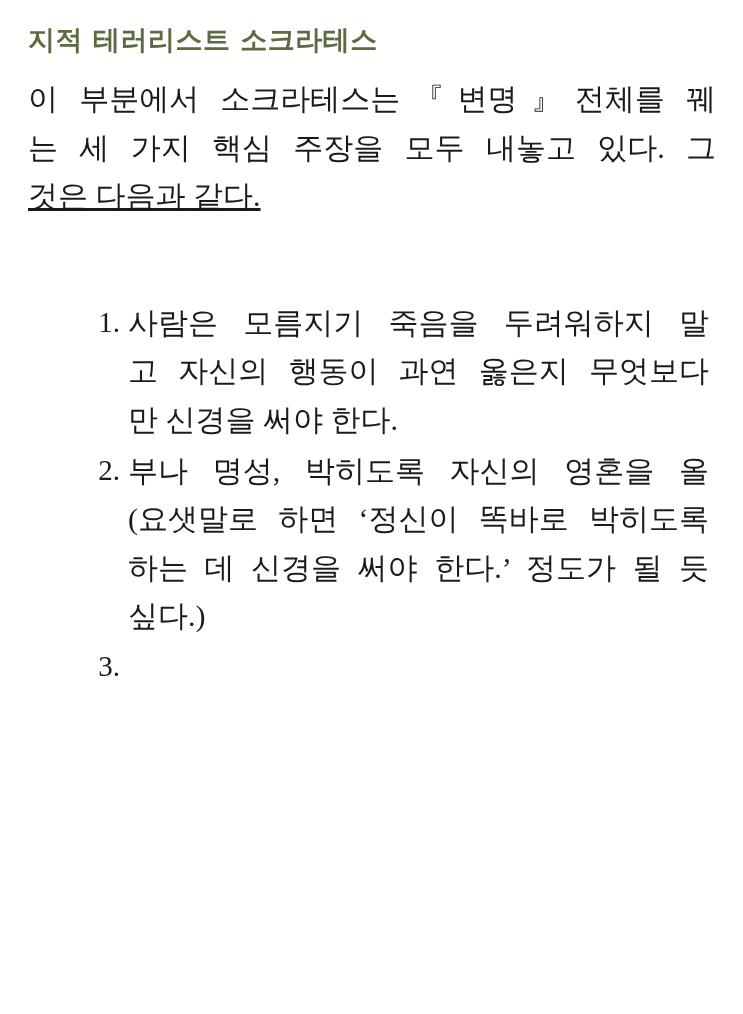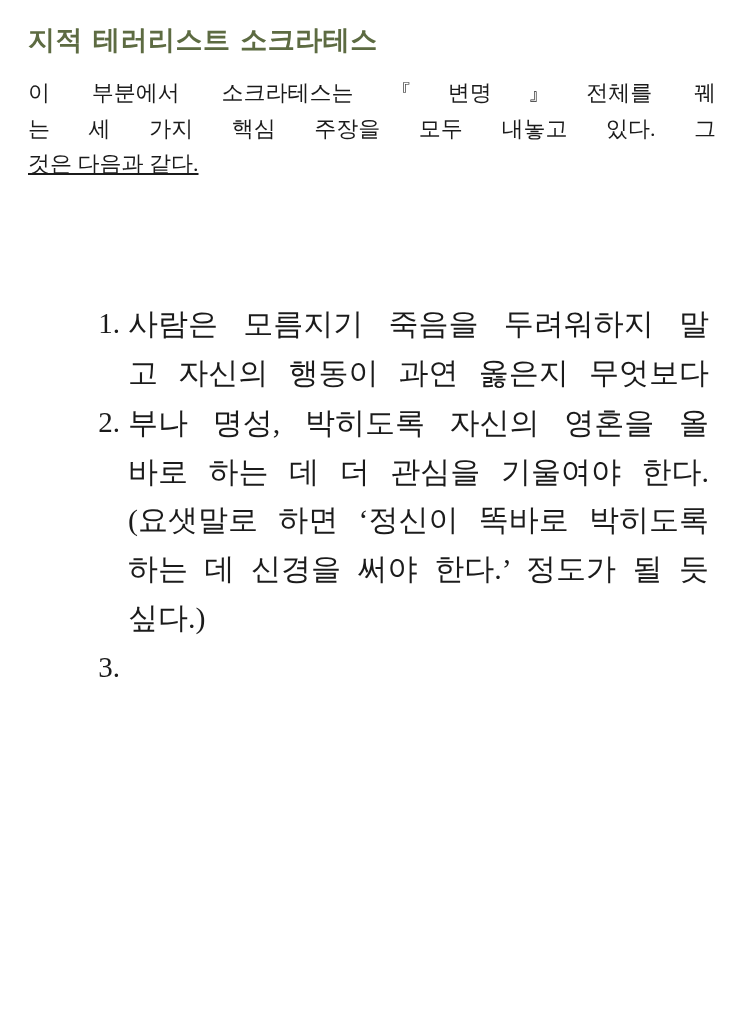--- a/index.html
+++ b/index.html
@@ -24,38 +24,38 @@
   .doc-title {
     font-family: "DejaVu Sans", "Liberation Sans", sans-serif;
     font-size: 27px;
     font-weight: 700;
     color: #5d6b42;
     letter-spacing: 0.5px;
     line-height: 1.3;
     margin: 8px 0 18px 2px;
   }
   .intro {
-    font-size: 22px;
+    font-size: 30px;
     line-height: 1.62;
     text-align: justify;
     text-justify: inter-character;
     margin: 0 1px 0 2px;
     word-break: keep-all;
   }
   .intro .line {
     display: block;
     text-align: justify;
     text-align-last: justify;
   }
   .intro .line.last {
     text-align-last: left;
     text-decoration: underline;
   }
   ol.claims {
-    margin: 118px 0 0 0;
+    margin: 78px 0 0 0;
     padding: 0 8px 0 58px;
     list-style: none;
     counter-reset: claim;
   }
   ol.claims > li {
     position: relative;
     counter-increment: claim;
     font-size: 30px;
     line-height: 1.62;
     margin-bottom: 2px;
@@ -91,25 +91,25 @@
     <span class="line">이 부분에서 소크라테스는『변명』전체를 꿰</span>
     <span class="line">는 세 가지 핵심 주장을 모두 내놓고 있다. 그</span>
     <span class="line last">것은 다음과 같다.</span>
   </p>
 
   <ol class="claims">
 
     <li>
       <span class="claim-line">사람은 모름지기 죽음을 두려워하지 말</span>
       <span class="claim-line">고 자신의 행동이 과연 옳은지 무엇보다</span>
+      <span class="claim-line last">만 신경을 써야 한다.</span>
     </li>
 
     <li>
       <span class="claim-line">부나 명성, 박히도록 자신의 영혼을 올</span>
-      <span class="claim-line">바로 하는 데 더 관심을 기울여야 한다.</span>
       <span class="claim-line">(요샛말로 하면 ‘정신이 똑바로 박히도록</span>
       <span class="claim-line">하는 데 신경을 써야 한다.’ 정도가 될 듯</span>
       <span class="claim-line last">싶다.)</span>
     </li>
 
     <li>
     </li>
 
   </ol>
 </div>

